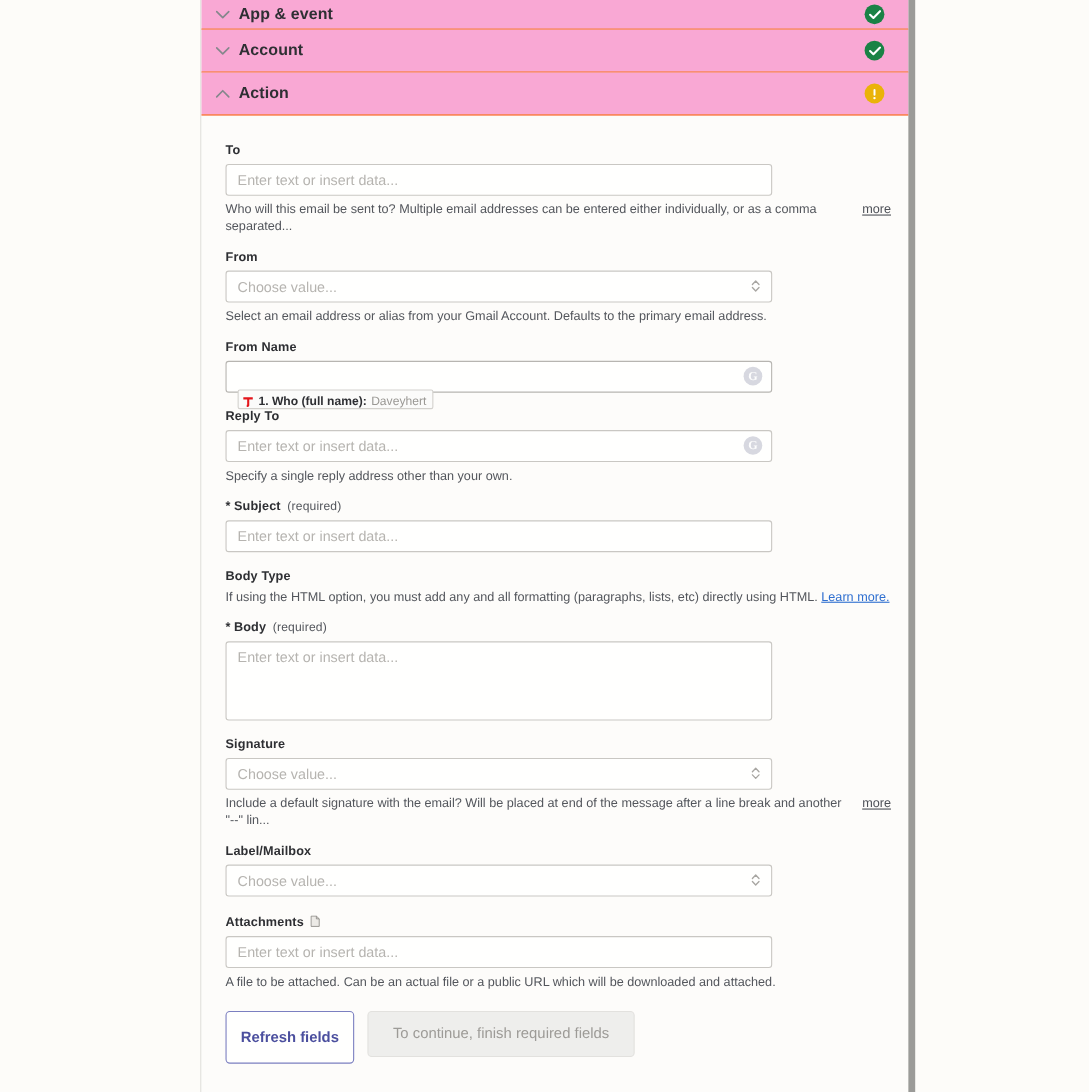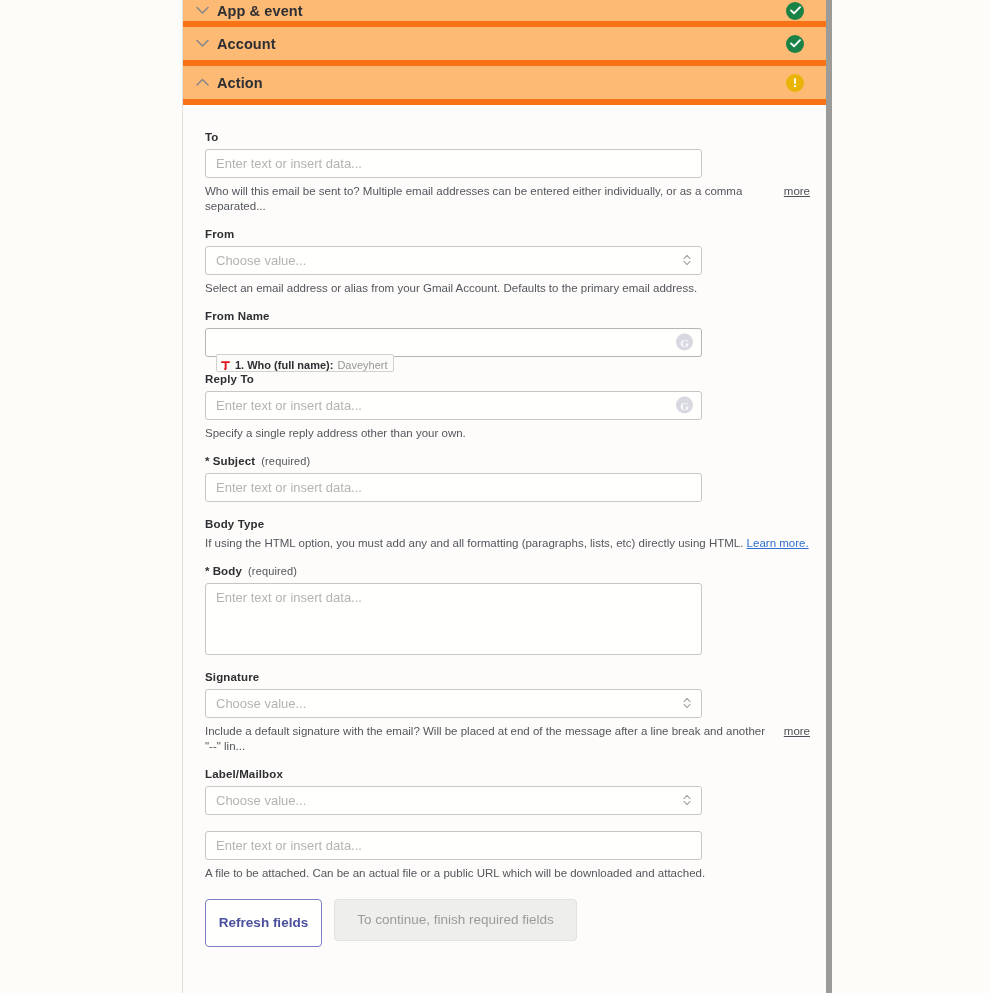--- a/index.html
+++ b/index.html
@@ -39,22 +39,22 @@
     height: 993px;
   }
 
   
   .section-row {
     position: relative;
     display: flex;
     align-items: center;
     height: 39px;
     padding: 0 22px 0 10px;
-    border-bottom: 6px solid #f97316;
-    background: #fdba74;
+    border-bottom: 1px solid #f97316;
+    background: #f9a8d4;
   }
   .section-row.first { height: 27px; border-top: none; }
 
   .chev {
     width: 18px;
     height: 18px;
     flex: 0 0 18px;
     display: flex;
     align-items: center;
     justify-content: center;
@@ -462,20 +462,29 @@
                   <path d="M2 5.6 L5 2.4 L8 5.6" fill="none" stroke="#a8a6a2" stroke-width="1.2" stroke-linecap="round" stroke-linejoin="round"></path>
                   <path d="M2 8.4 L5 11.6 L8 8.4" fill="none" stroke="#a8a6a2" stroke-width="1.2" stroke-linecap="round" stroke-linejoin="round"></path>
                 </svg>
             </span>
           </div>
         </div>
 
         <div class="spacer-16"></div>
 
         <div class="field">
+          <div class="label">
+            <span>Attachments</span>
+            <span class="file-glyph">
+              <svg width="9" height="11" viewBox="0 0 9 11">
+                  <path d="M.8.8 H5.6 L8.2 3.3 V10.2 H.8 Z" fill="#eceae6" stroke="#8e8c88" stroke-width=".8" stroke-linejoin="round"></path>
+                  <path d="M5.6.8 V3.3 H8.2" fill="none" stroke="#8e8c88" stroke-width=".8" stroke-linejoin="round"></path>
+                </svg>
+            </span>
+          </div>
           <div class="control">
             <span class="ph">Enter text or insert data...</span>
           </div>
           <div class="helper-plain">A file to be attached. Can be an actual file or a public URL which will be downloaded and attached.</div>
         </div>
 
       </div>
 
       <div class="footer">
         <button class="btn-refresh">Refresh fields</button>

